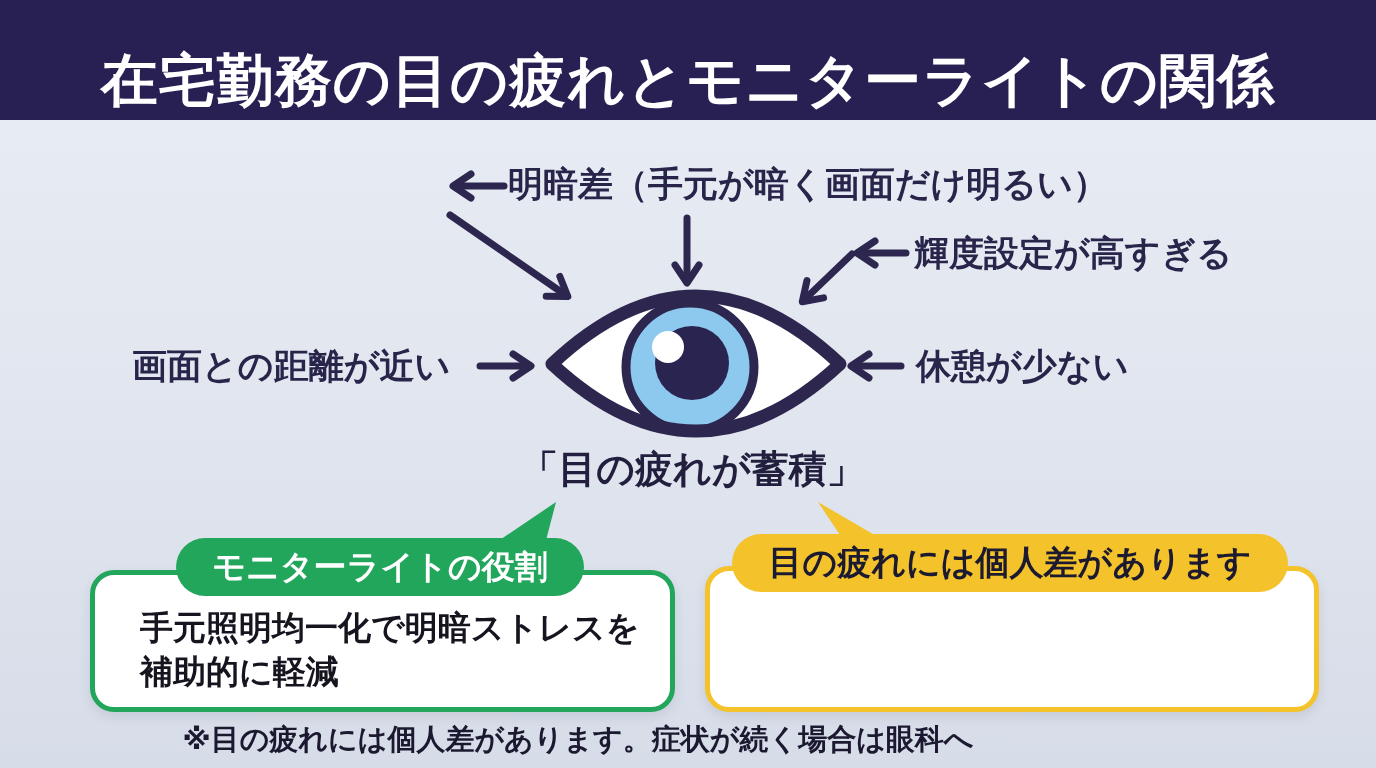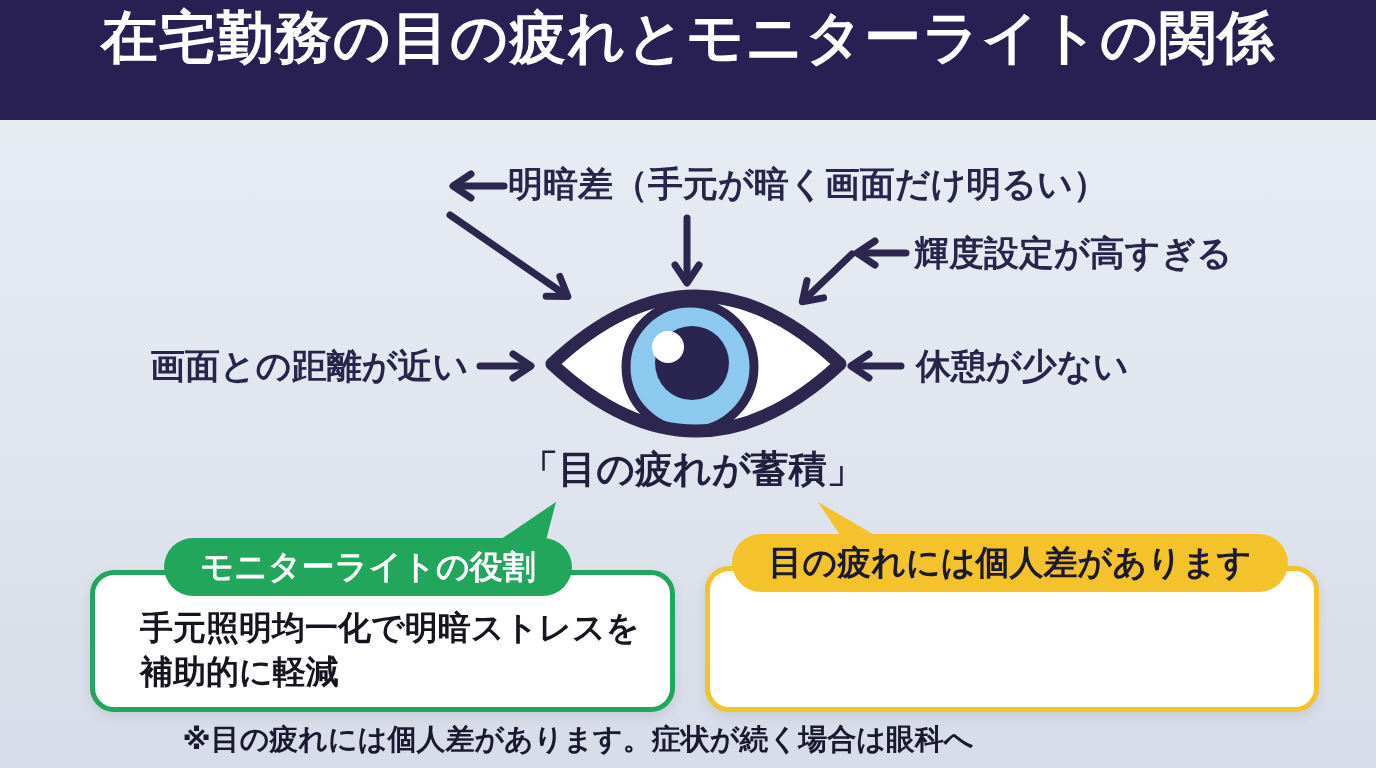--- a/index.html
+++ b/index.html
@@ -7,45 +7,45 @@
     width:1376px;height:768px;overflow:hidden;
     font-family:"Liberation Sans","DejaVu Sans",sans-serif;
     background:#d9dfe9;
   }
   .stage{position:relative;width:1376px;height:768px;
     background:linear-gradient(180deg,#eaeef5 0%,#e2e7f0 45%,#d7dde8 100%);}
   .abs{position:absolute;}
 
   
   .header{left:0;top:0;width:1376px;height:120px;background:#282053;
-    display:flex;align-items:flex-start;justify-content:center;z-index:3;}
+    display:flex;align-items:flex-end;justify-content:center;z-index:3;}
   .header h1{margin:0;color:#ffffff;font-size:57px;font-weight:800;
     letter-spacing:1px;white-space:nowrap;}
 
   
   svg.overlay{left:0;top:0;width:1376px;height:768px;z-index:1;}
 
   
   .lbl{color:#28244a;font-size:35px;font-weight:800;line-height:1;
     white-space:nowrap;z-index:2;}
   .lbl-contrast{left:508px;top:166px;text-align:center;}
   .lbl-brightness{left:914px;top:235px;}
-  .lbl-distance{left:150px;top:348px;}
+  .lbl-distance{left:132px;top:348px;}
   .lbl-rest{left:916px;top:348px;}
   .eye-caption{left:420px;top:444px;width:545px;text-align:center;
     color:#221f3e;font-size:38px;font-weight:800;white-space:nowrap;z-index:2;}
 
   
   .callout-box{background:#ffffff;border-radius:24px;z-index:2;
     box-shadow:0 5px 12px rgba(40,35,80,0.10);}
   .box-green{left:90px;top:570px;width:575px;height:132px;border:5px solid #22a65c;}
   .box-yellow{left:705px;top:566px;width:604px;height:136px;border:5px solid #f4c32b;}
   .pill{border-radius:32px;display:flex;align-items:center;justify-content:center;
     font-weight:800;white-space:nowrap;z-index:4;}
-  .pill-green{left:164px;top:538px;width:408px;height:58px;background:#22a65c;
+  .pill-green{left:176px;top:538px;width:408px;height:58px;background:#22a65c;
     color:#ffffff;font-size:33px;}
   .pill-yellow{left:732px;top:534px;width:556px;height:58px;background:#f4c32b;
     color:#1c1a30;font-size:34px;}
   .body-text{color:#15141f;font-weight:800;line-height:1.34;white-space:nowrap;z-index:4;}
   .body-green{left:140px;top:606px;font-size:33px;}
   .body-yellow{left:746px;top:604px;font-size:32px;}
 
   
   .footer-note{left:0;top:720px;width:1156px;text-align:center;
     color:#1b1930;font-size:29px;font-weight:800;white-space:nowrap;z-index:2;}

